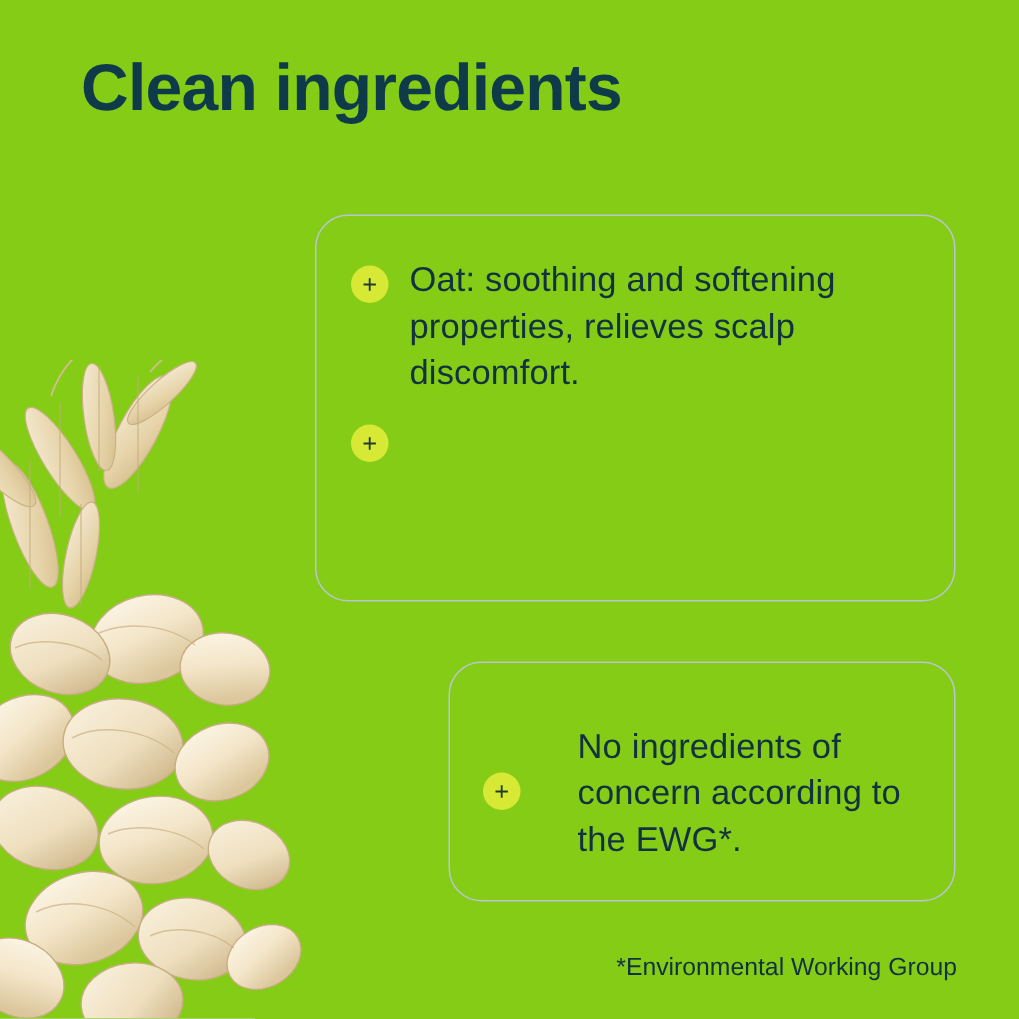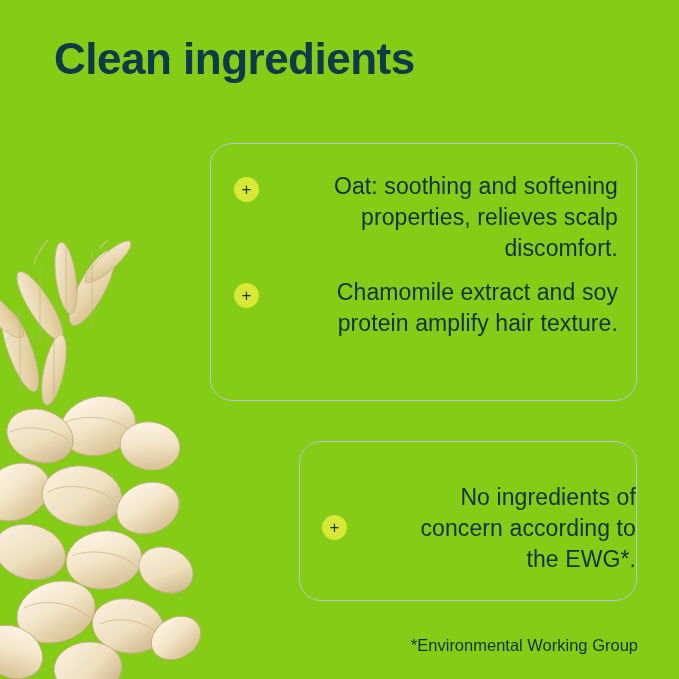--- a/index.html
+++ b/index.html
@@ -79,21 +79,20 @@
     margin-top: 6px;
   }
 
   .bullet-text {
     margin-left: 14px;
     font-size: 23px;
     line-height: 31px;
     color: #13323f;
     letter-spacing: 0.1px;
     max-width: 345px;
-    text-align: right;
   }
 
   
   #bullet-3 {
     left: 22px;
     top: 40px;
   }
   #bullet-3 .plus-badge {
     margin-top: 33px;
   }
@@ -196,21 +195,20 @@
 
   <div class="heading">Clean ingredients</div>
 
   <div class="card" id="card-1">
     <div class="bullet-row" id="bullet-1">
       <div class="plus-badge">+</div>
       <div class="bullet-text">Oat: soothing and softening properties, relieves scalp discomfort.</div>
     </div>
     <div class="bullet-row" id="bullet-2">
       <div class="plus-badge">+</div>
-      <div class="bullet-text">Chamomile extract and soy protein amplify hair texture.</div>
     </div>
   </div>
 
   <div class="card" id="card-2">
     <div class="bullet-row" id="bullet-3">
       <div class="plus-badge">+</div>
       <div class="bullet-text">No ingredients of concern according to the EWG*.</div>
     </div>
   </div>
 

